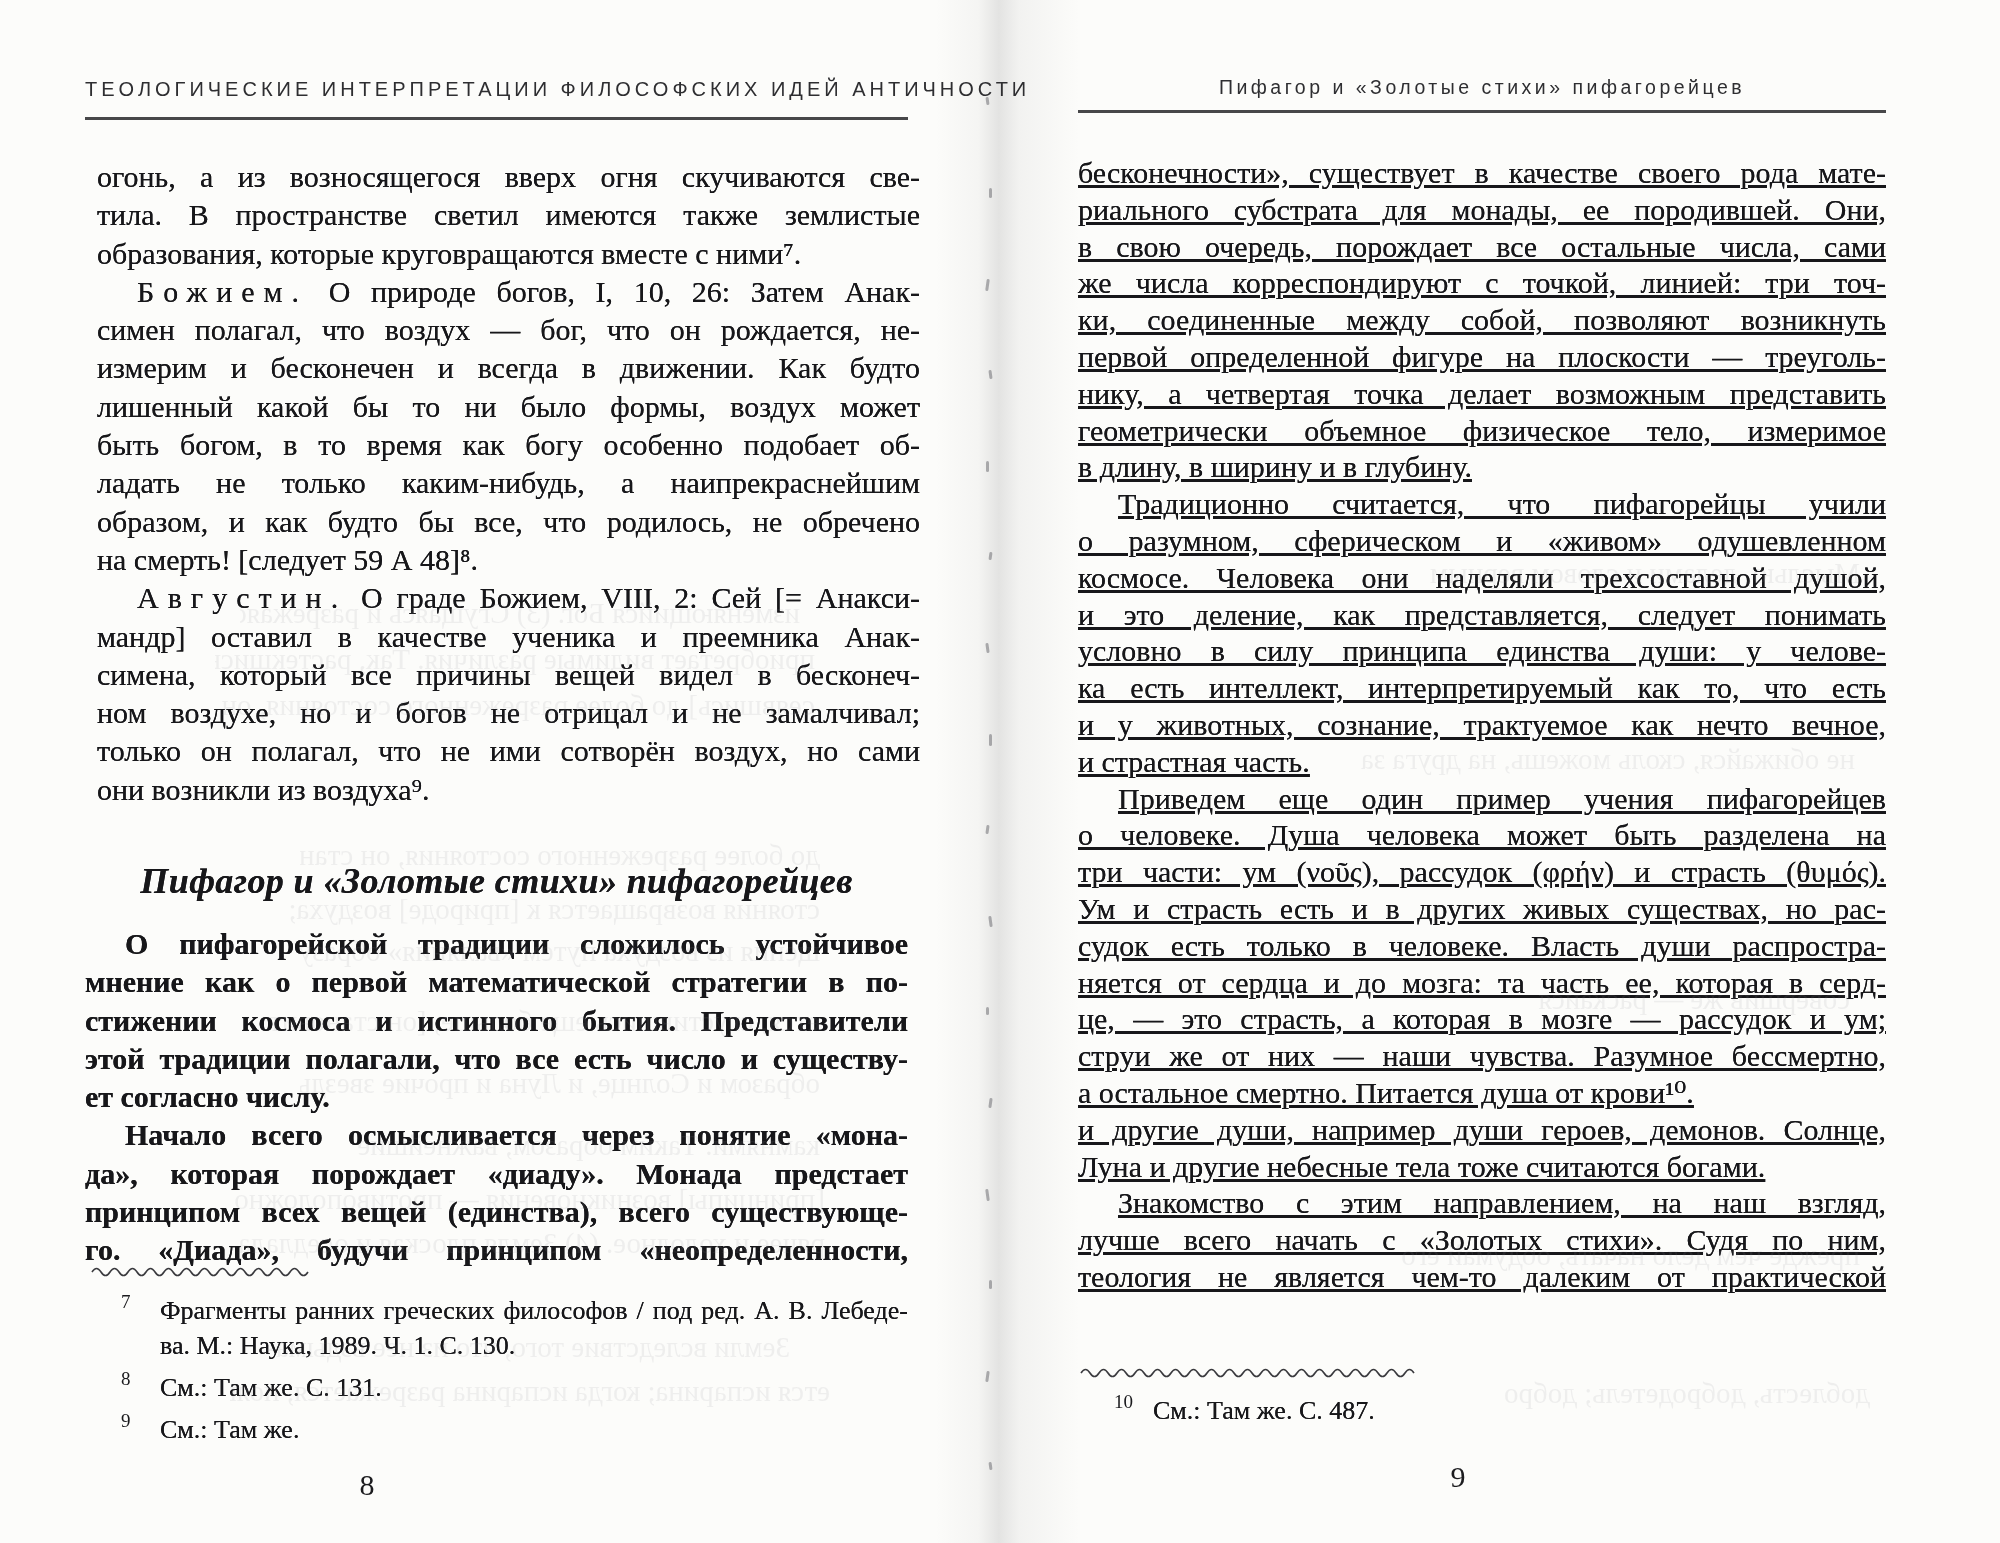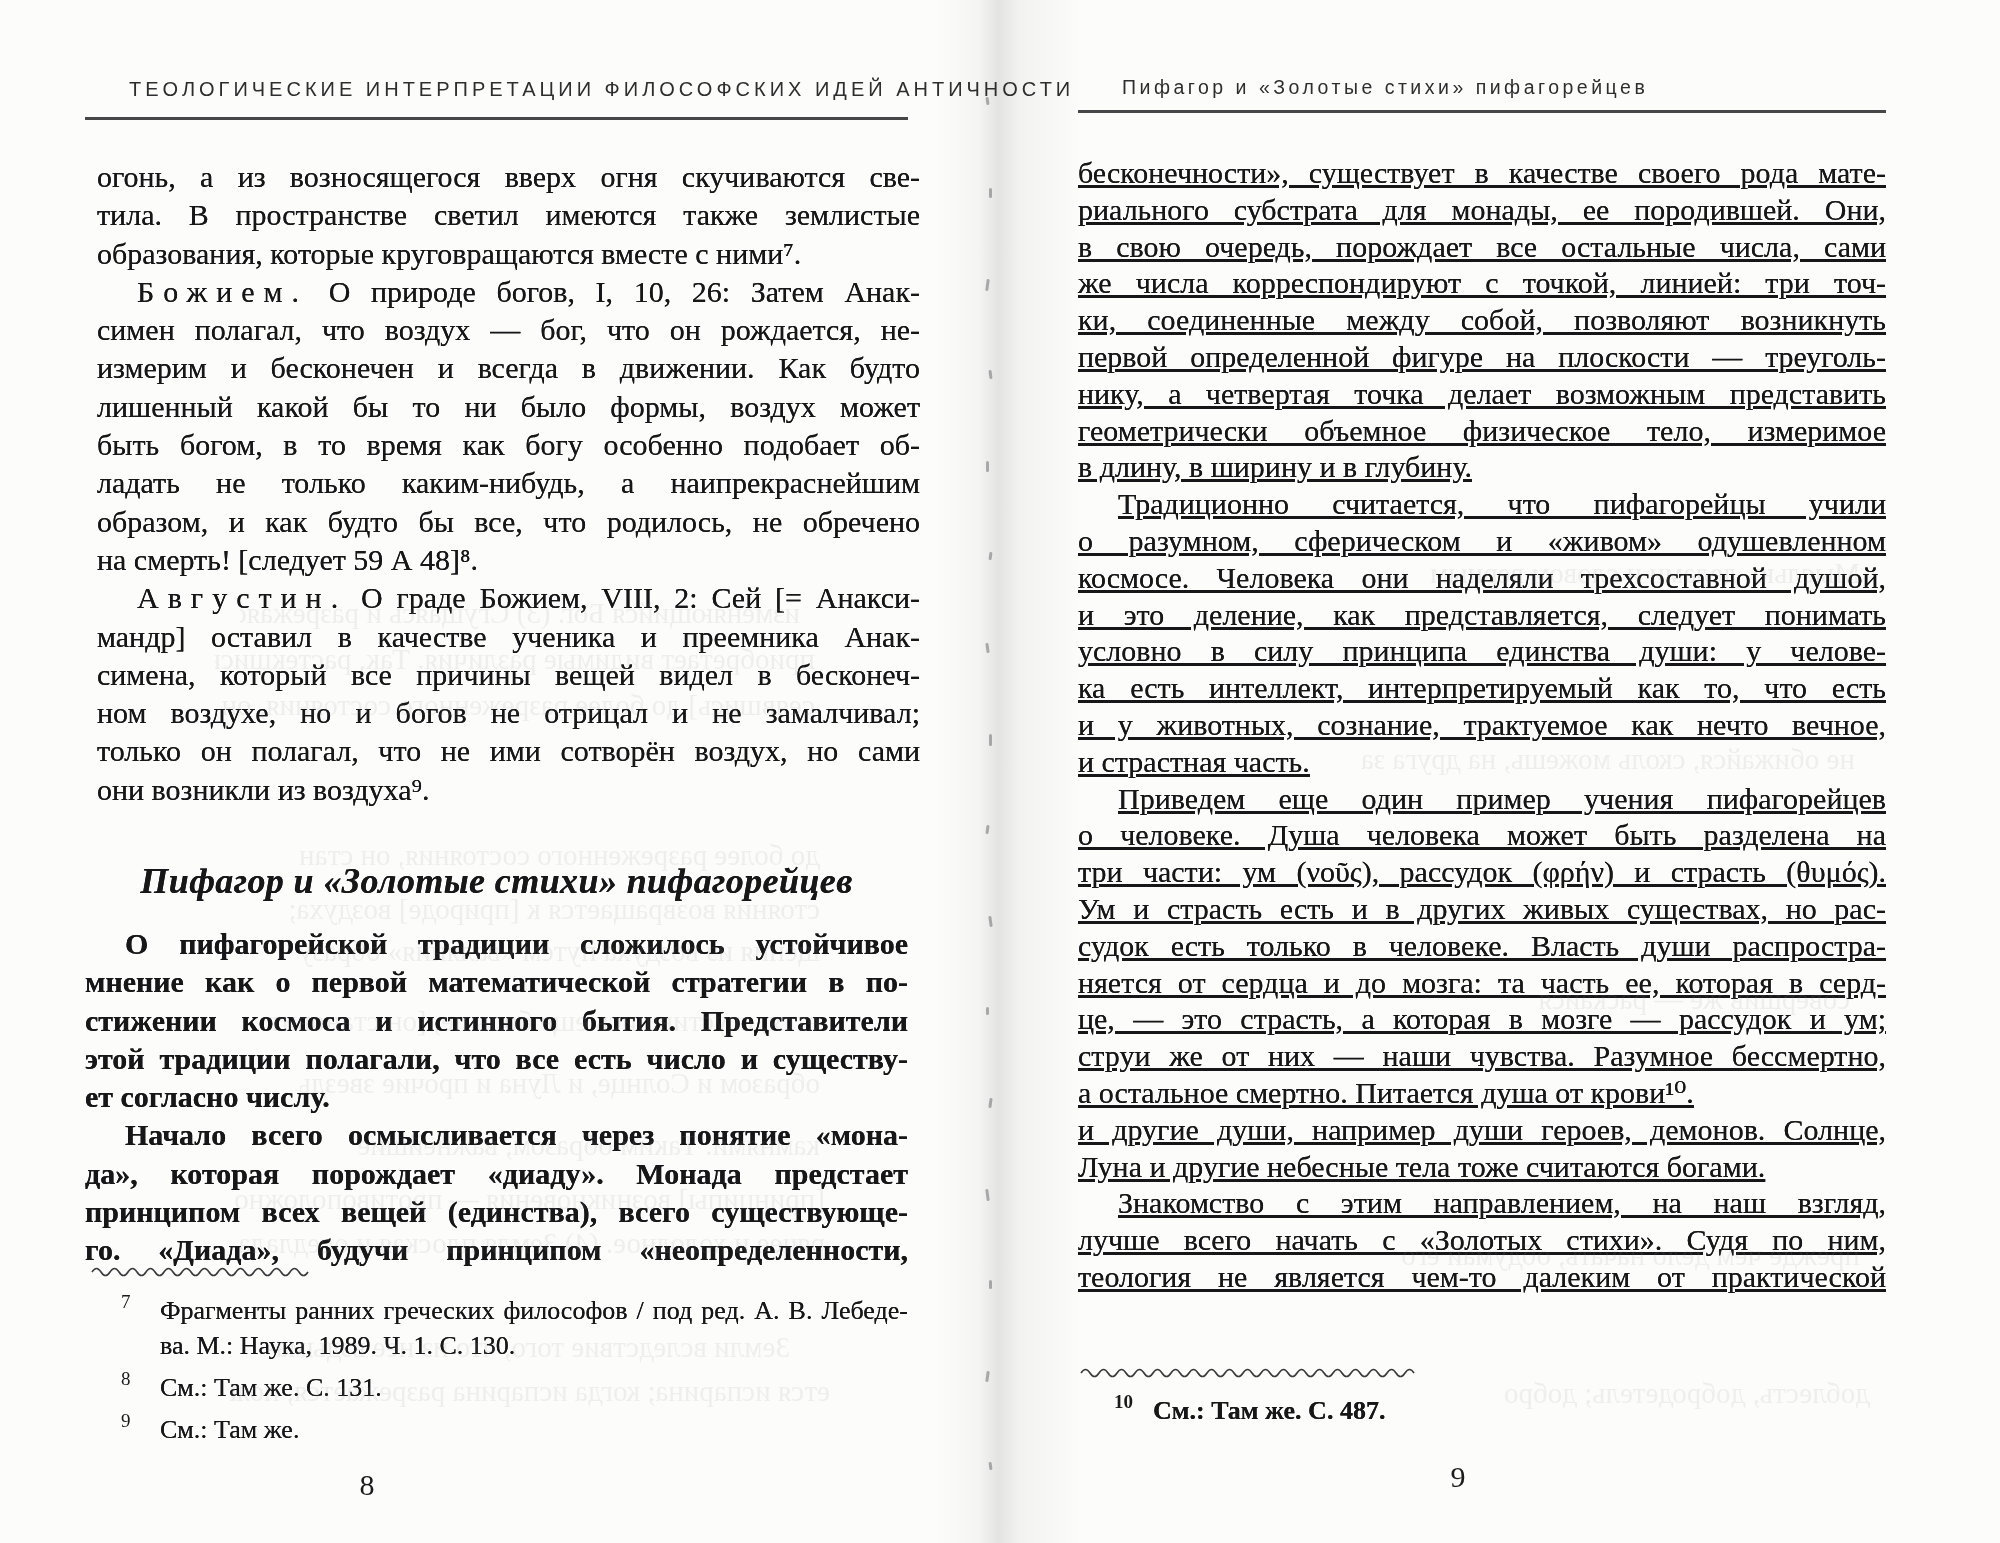--- a/index.html
+++ b/index.html
@@ -7,21 +7,21 @@
     position:relative;width:2000px;height:1543px;overflow:hidden;
     background:#fcfcfa;
     font-family:"Liberation Serif","DejaVu Serif",serif;
     color:#17171a;
   }
   .abs{position:absolute;}
   
   .runhead{
     font-family:"Liberation Sans","DejaVu Sans",sans-serif;
     font-size:20px;letter-spacing:4px;color:#2e2e31;
-    white-space:nowrap;margin-left:44px;
+    text-align:center;white-space:nowrap;
   }
   .rule{background:#2d2d30;height:2.5px;opacity:.88;}
   
   .line{
     font-size:30px;height:38.3px;line-height:38.3px;
     text-align:justify;text-align-last:justify;
     text-shadow:0 0 .4px currentColor;
   }
   .line.last{text-align-last:left;}
   .line.ind{text-indent:40px;}
@@ -160,21 +160,21 @@
         <div class="line last">Луна и другие небесные тела тоже считаются богами.</div>
         <div class="line ind">Знакомство с этим направлением, на наш взгляд,</div>
         <div class="line">лучше всего начать с «Золотых стихи». Судя по ним,</div>
         <div class="line">теология не является чем-то далеким от практической</div>
       </div>
 
     <svg class="abs wavy" style="left:2px;top:1366px;" width="342" height="12" viewBox="0 0 342 12">
       <path d="M1 7 q4.5 -7 9 0 t9 0 t9 0 t9 0 t9 0 t9 0 t9 0 t9 0 t9 0 t9 0 t9 0 t9 0 t9 0 t9 0 t9 0 t9 0 t9 0 t9 0 t9 0 t9 0 t9 0 t9 0 t9 0 t9 0 t9 0 t9 0 t9 0 t9 0 t9 0 t9 0 t9 0 t9 0 t9 0 t9 0 t9 0 t9 0 t9 0" fill="none" stroke="#3a3a3e" stroke-width="1.6"></path>
     </svg>
 
-    <div class="abs fnblock" style="left:0;top:1386px;width:808px;font-weight:bold;">
+    <div class="abs fnblock" style="left:0;top:1386px;width:808px;">
         <div class="fn">
           <span class="num">10</span>
           <div class="line last">См.: Там же. С. 487.</div>
         </div>
       </div>
 
     <div class="abs pagenum" style="left:350px;top:1460px;width:60px;">9</div>
   </div>
 
 <div class="ghost" style="left: 240px; top: 596px; width: 560px;">изменяющийся Бог. (3) Сгущаясь и разрежаясь</div>

